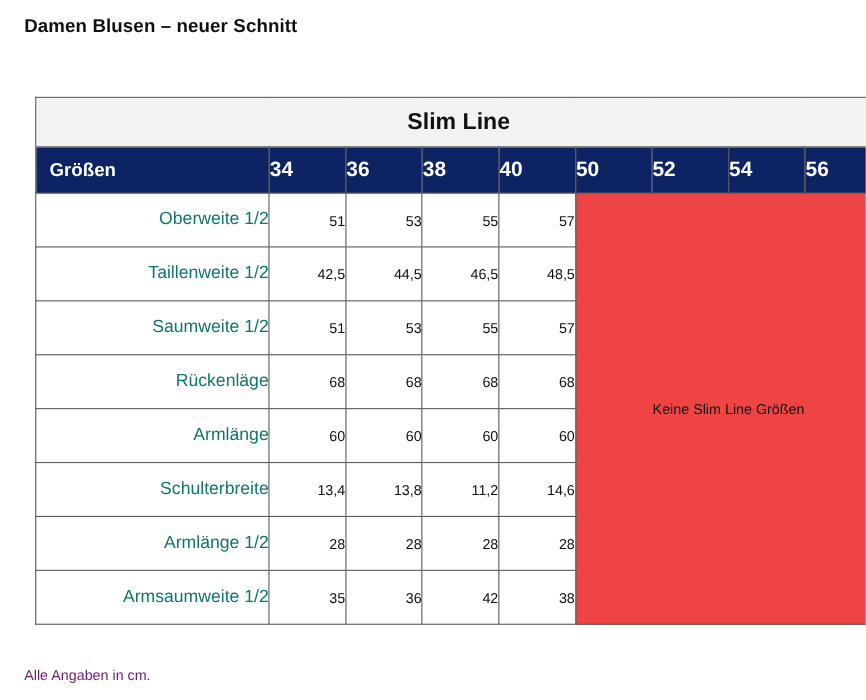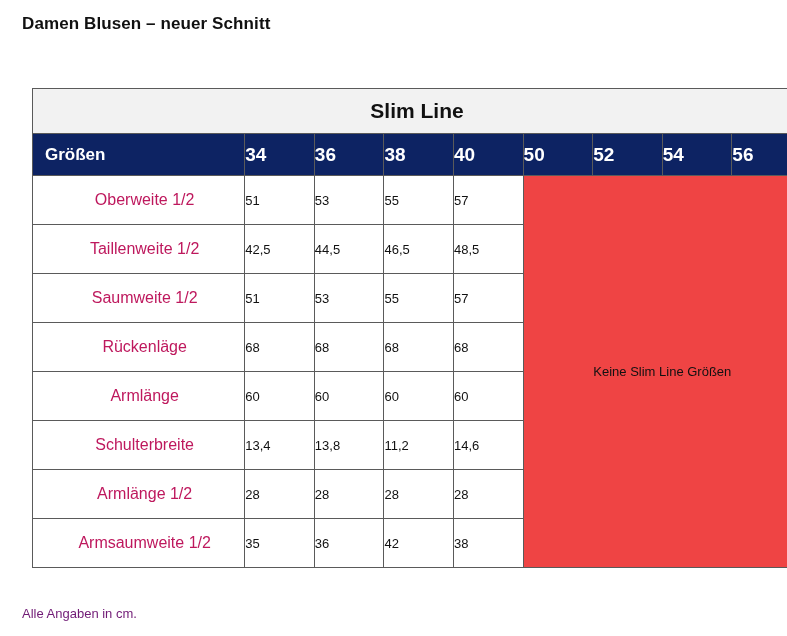--- a/index.html
+++ b/index.html
@@ -66,29 +66,29 @@
   .head-label {
     text-align: left;
     padding-left: 12px !important;
     font-size: 17px;
   }
   .head-size {
     text-align: left;
     font-size: 19px;
   }
   .row-label {
-    text-align: center;
+    text-align: right;
     padding-left: 12px !important;
     font-size: 16px;
     height: 48px;
-    color: #be185d;
+    color: #0f766e;
     background: #ffffff;
   }
   .cell-val {
-    text-align: left;
+    text-align: right;
     font-size: 13px;
     color: #111111;
     background: #ffffff;
   }
   .empty-note {
     text-align: center;
     vertical-align: middle;
     font-size: 13px;
     color: #111111;
     background: #ef4444;

